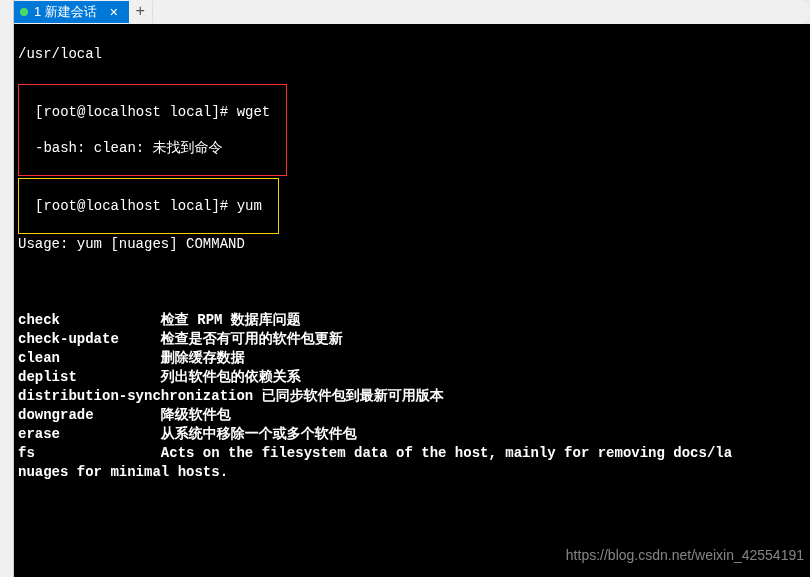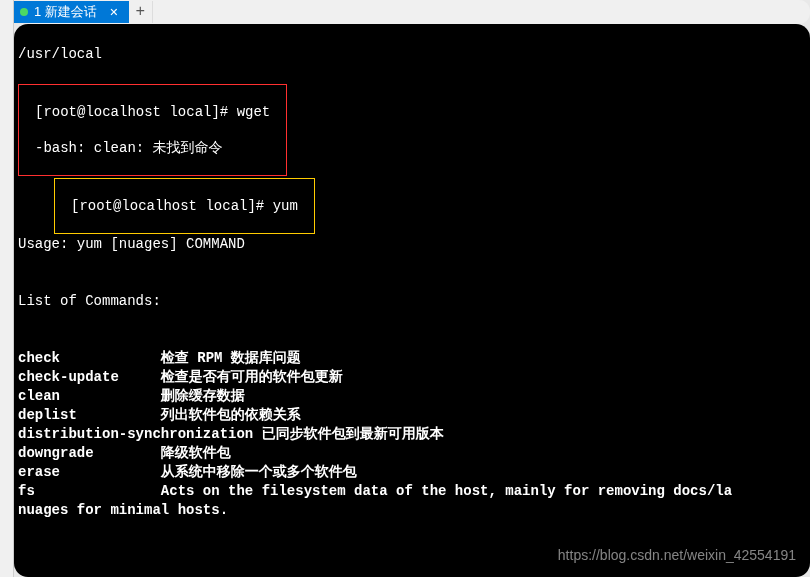--- a/index.html
+++ b/index.html
@@ -74,37 +74,36 @@
       left: 14px;
       top: 24px;
       right: 0;
       bottom: 0;
       background: #000;
       color: #fff;
       padding: 2px 4px;
       overflow: hidden;
       line-height: 19px;
       white-space: pre;
-      border-radius: 14px;
     }
     .line { white-space: pre; }
     .box {
       border: 1px solid;
       display: inline-block;
       padding: 0 16px;
       margin: 1px 0;
       line-height: 18px;
     }
     .box-red { border-color: #ff3030; }
-    .box-yellow { border-color: #ffcc00; margin-left: 36px; }
+    .box-yellow { border-color: #ffcc00; }
     .cmd-table { display: block; }
     .cmd-row { display: block; white-space: pre; font-weight: bold; }
     .watermark {
       position: absolute;
-      right: 14px;
+      right: 6px;
       bottom: 14px;
       color: rgba(220,220,220,0.6);
       font-family: "Segoe UI", sans-serif;
       font-size: 14px;
       pointer-events: none;
       padding-left: 8px;
     }
   </style>
 </head>
 <body>
@@ -126,18 +125,17 @@
 <div class="line">/usr/local</div>
 <div class="box box-red">
 <div class="line"><span>[root@localhost local]# </span><span>wget</span></div>
 <div class="line">-bash: clean: 未找到命令</div>
 </div>
 <div class="box box-yellow">
 <div class="line"><span>[root@localhost local]# </span><span>yum</span></div>
 </div>
 <div class="line">Usage: yum [nuages] COMMAND</div>
 <div class="line"></div>
-<div class="line">List of Commands:</div>
 <div class="line"></div>
 <div class="cmd-table" id="cmd-list"><div class="cmd-row">check            检查 RPM 数据库问题</div><div class="cmd-row">check-update     检查是否有可用的软件包更新</div><div class="cmd-row">clean            删除缓存数据</div><div class="cmd-row">deplist          列出软件包的依赖关系</div><div class="cmd-row">distribution-synchronization 已同步软件包到最新可用版本</div><div class="cmd-row">downgrade        降级软件包</div><div class="cmd-row">erase            从系统中移除一个或多个软件包</div><div class="cmd-row">fs               Acts on the filesystem data of the host, mainly for removing docs/la</div><div class="cmd-row">nuages for minimal hosts.</div></div>
 </div>
 
 <div class="watermark">https://blog.csdn.net/weixin_42554191</div>
 
 </body></html>

